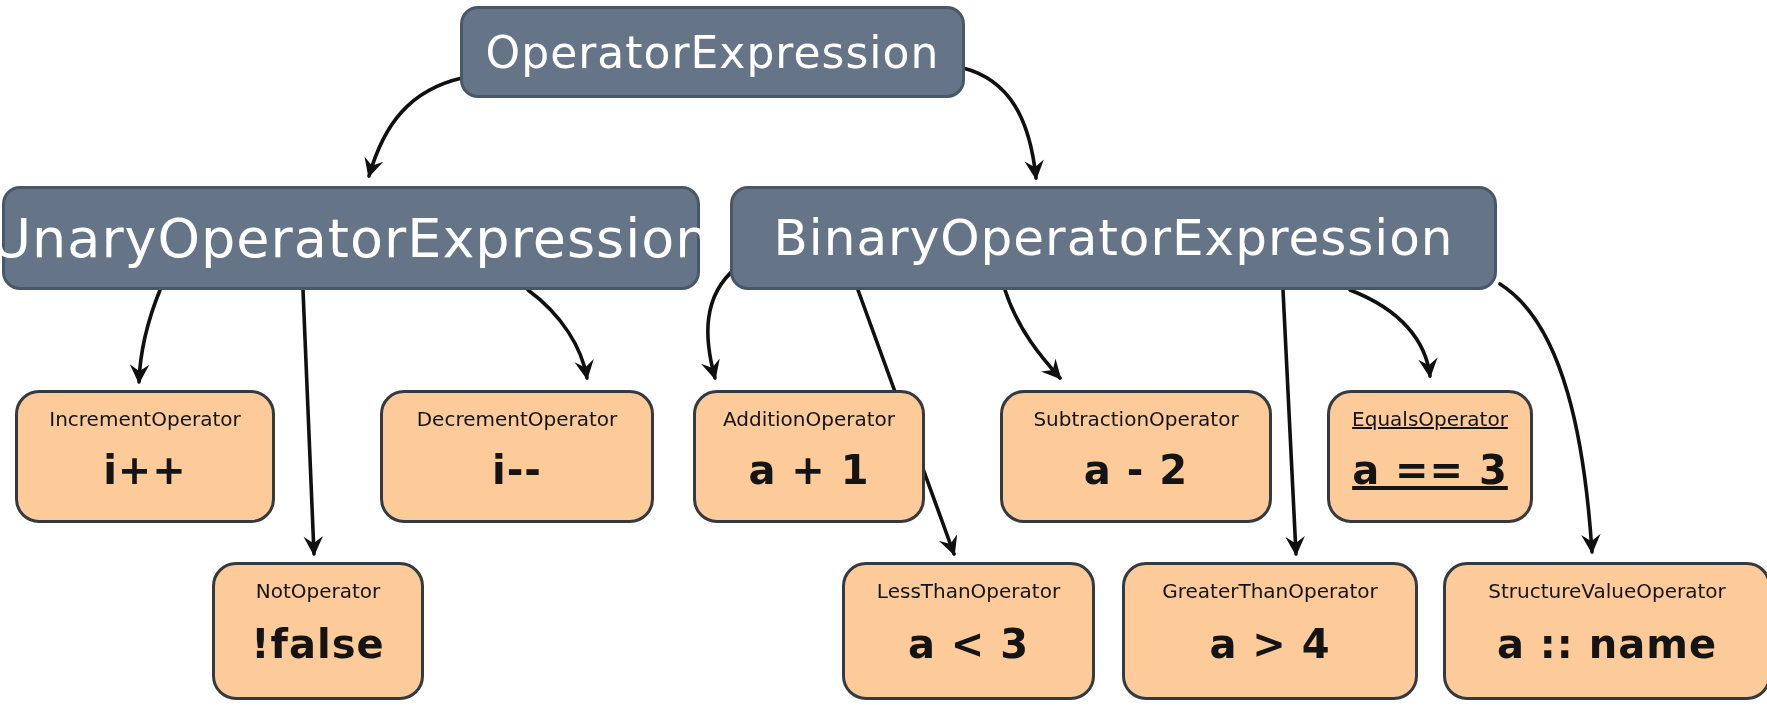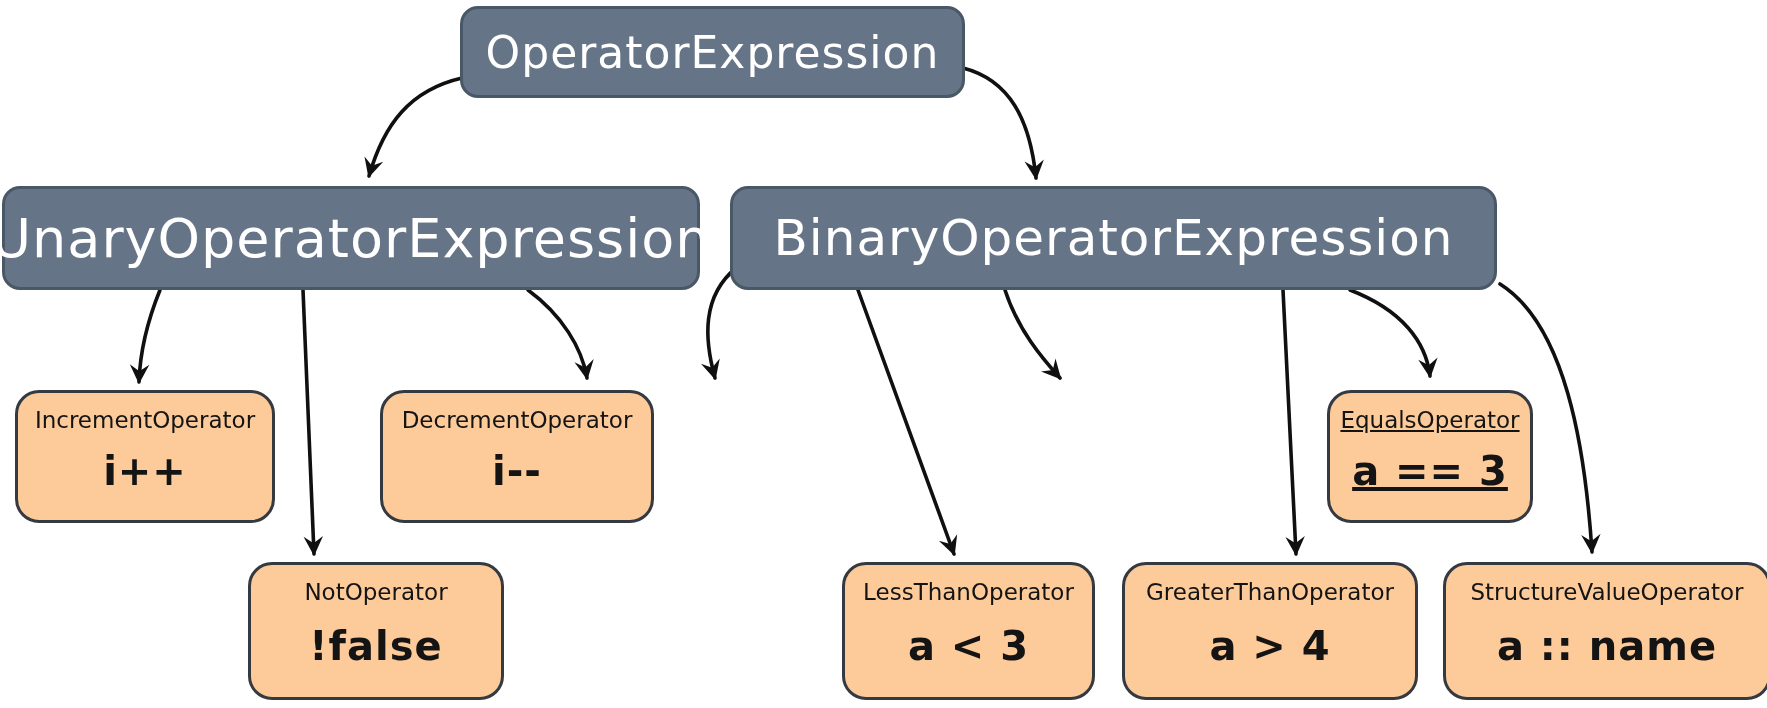--- a/index.html
+++ b/index.html
@@ -38,33 +38,33 @@
   .leaf{
     position:absolute;z-index:2;
     background:var(--leaf-fill,#fdca99);
     border:3px solid var(--leaf-border,#343a40);
     border-radius:24px;
     color:#141414;
     display:flex;flex-direction:column;align-items:center;
     padding:16px 10px 10px 10px;
     box-sizing:border-box;
   }
-  .leaf-title{font-size:23px;line-height:1;white-space:nowrap;}
+  .leaf-title{font-size:20px;line-height:1;white-space:nowrap;}
   .leaf-example{
     flex:1;display:flex;align-items:center;
     font-size:40px;font-weight:bold;white-space:nowrap;letter-spacing:1px;
   }
   
   .pos-increment   {left:15px;   top:390px; width:260px; height:133px;}
   .pos-decrement   {left:380px;  top:390px; width:274px; height:133px;}
   .pos-addition    {left:693px;  top:390px; width:232px; height:133px;}
   .pos-subtraction {left:1000px; top:390px; width:272px; height:133px;}
   .pos-equals      {left:1327px; top:390px; width:206px; height:133px;text-decoration:underline;}
   
-  .pos-not            {left:212px;  top:562px; width:256px; height:138px;margin-left:36px;}
+  .pos-not            {left:212px;  top:562px; width:212px; height:138px;}
   .pos-lessthan       {left:842px;  top:562px; width:253px; height:138px;}
   .pos-greaterthan    {left:1122px; top:562px; width:296px; height:138px;justify-content:flex-end;}
   .pos-structurevalue {left:1443px; top:562px; width:328px; height:138px;}
 </style>
 </head>
 <body>
 
 <div id="canvas">
 
   <svg id="edges" width="1767" height="708" viewBox="0 0 1767 708">
@@ -102,21 +102,29 @@
   <div class="leaf pos-decrement">
     <div class="leaf-title">DecrementOperator</div>
     <div class="leaf-example">i--</div>
   </div>
 
   <div class="leaf pos-not">
     <div class="leaf-title">NotOperator</div>
     <div class="leaf-example">!false</div>
   </div>
 
+  <div class="leaf pos-addition">
+    <div class="leaf-title">AdditionOperator</div>
+    <div class="leaf-example">a + 1</div>
+  </div>
 
+  <div class="leaf pos-subtraction">
+    <div class="leaf-title">SubtractionOperator</div>
+    <div class="leaf-example">a - 2</div>
+  </div>
 
   <div class="leaf pos-equals">
     <div class="leaf-title">EqualsOperator</div>
     <div class="leaf-example">a == 3</div>
   </div>
 
   <div class="leaf pos-lessthan">
     <div class="leaf-title">LessThanOperator</div>
     <div class="leaf-example">a &lt; 3</div>
   </div>

